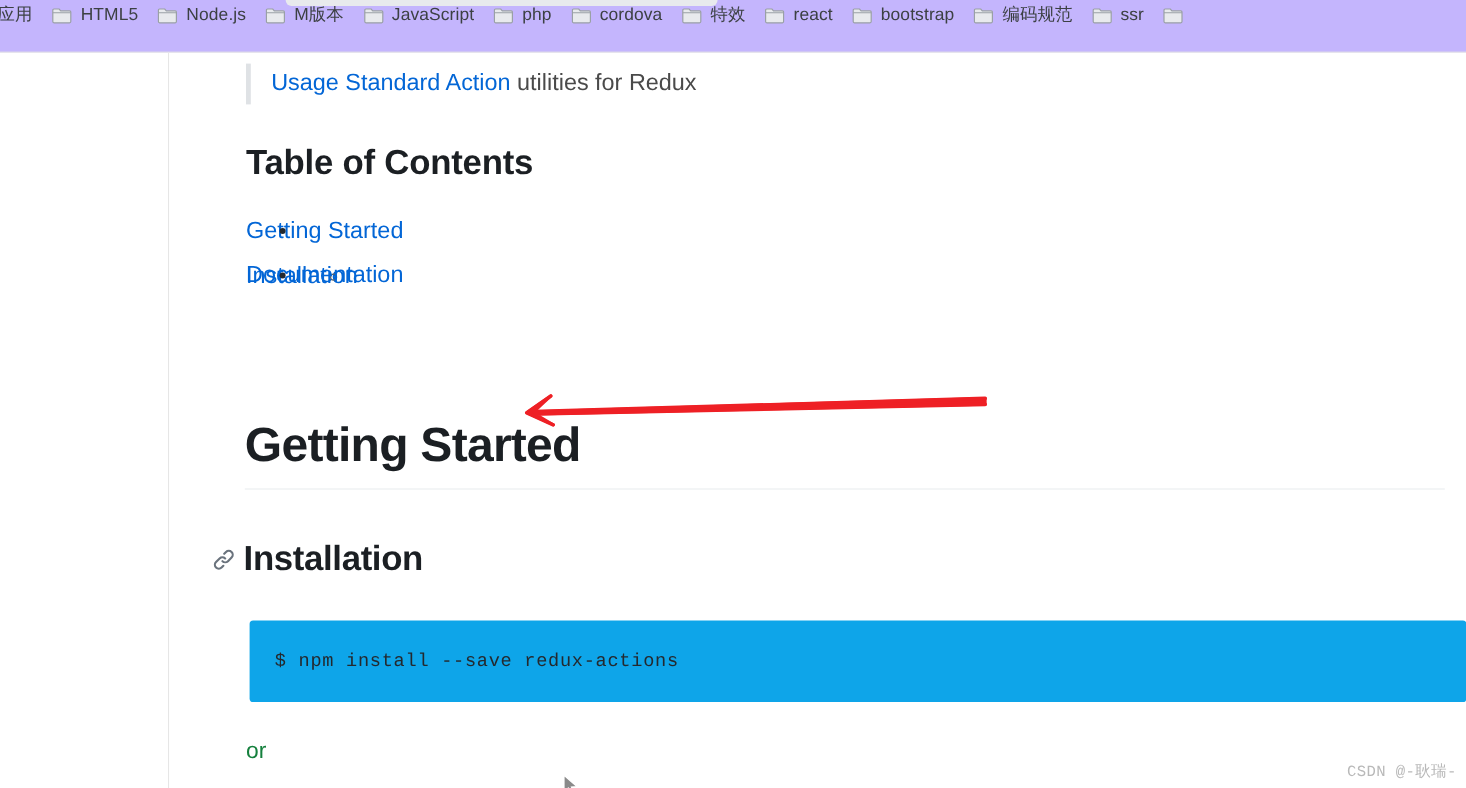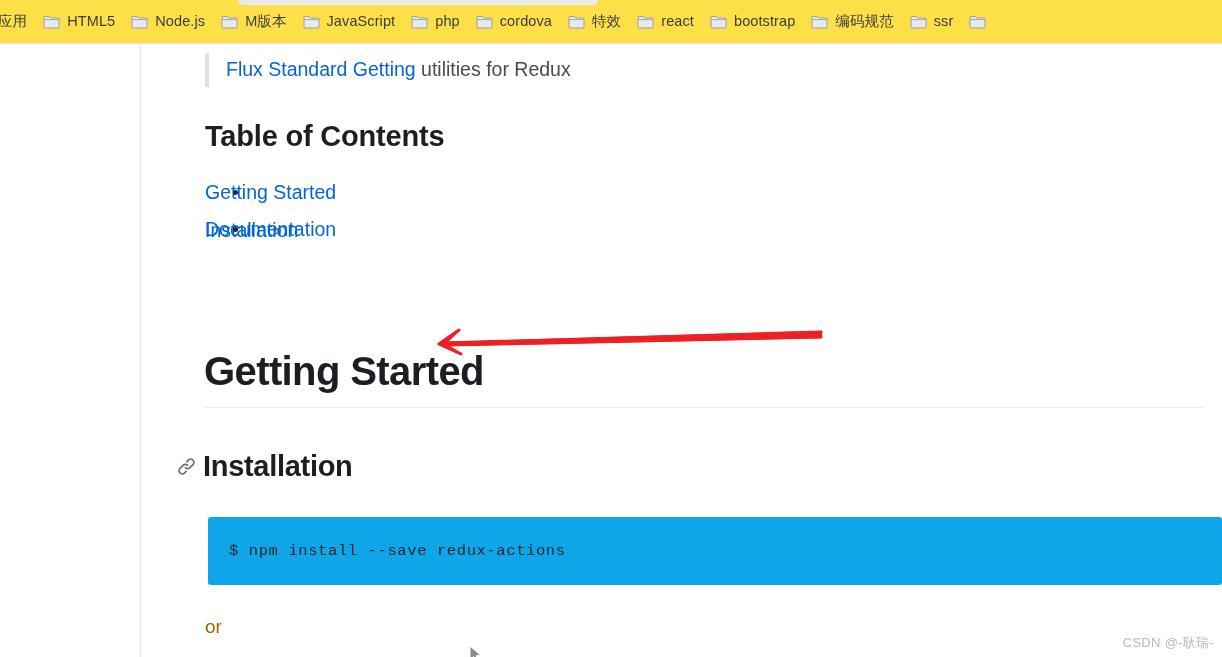--- a/index.html
+++ b/index.html
@@ -15,25 +15,25 @@
     position: relative;
   }
 
   
   #bookmarks-bar {
     position: absolute;
     top: 0;
     left: 0;
     width: 1222px;
     height: 44px;
-    background: #fde047;
+    background: #c4b5fd;
     border-bottom: 1px solid #e3e3e3;
     box-sizing: border-box;
     display: flex;
-    align-items: center;
+    align-items: flex-start;
     overflow: hidden;
     white-space: nowrap;
   }
   
   #tab-stub {
     position: absolute;
     top: 0;
     left: 238px;
     width: 360px;
     height: 5px;
@@ -253,21 +253,21 @@
     letter-spacing: 0.6px;
     white-space: pre;
   }
 
   
   #paragraph-or {
     position: absolute;
     left: 64px;
     top: 572px;
     font-size: 19px;
-    color: #a16207;
+    color: #15803d;
   }
 
   
   #annotation-arrow {
     position: absolute;
     left: 415px;
     top: 276px;
     width: 412px;
     height: 48px;
     pointer-events: none;
@@ -287,20 +287,21 @@
 
   
   #watermark {
     position: absolute;
     right: 8px;
     bottom: 5px;
     font-size: 13px;
     color: #b9b9b9;
     letter-spacing: 0.3px;
     white-space: nowrap;
+    font-family: Liberation Mono, monospace;
   }
 </style>
 </head>
 <body>
 
 <div id="bookmarks-bar">
   <div id="tab-stub"></div>
 
   <div class="bookmark-item" id="bookmark-item-clipped-left">
     <span class="bm-label">应用</span>
@@ -427,21 +428,21 @@
   </div>
 </div>
 
 <div id="page-area">
 
   <div id="left-rail"></div>
 
   <div id="readme-content">
 
     <div id="blockquote">
-      <span class="bq-text"><a class="link" href="#">Flux Standard Getting</a><span> utilities for Redux</span></span>
+      <span class="bq-text"><a class="link" href="#">Usage Standard Action</a><span> utilities for Redux</span></span>
     </div>
 
     <div id="toc-heading">Table of Contents</div>
 
     <ul id="toc-list">
       <li class="toc-l1">
         <span class="bullet"></span>
         <a class="toc-link" href="#">Getting Started</a>
         <ul class="toc-sub">
           <li class="toc-l2">

